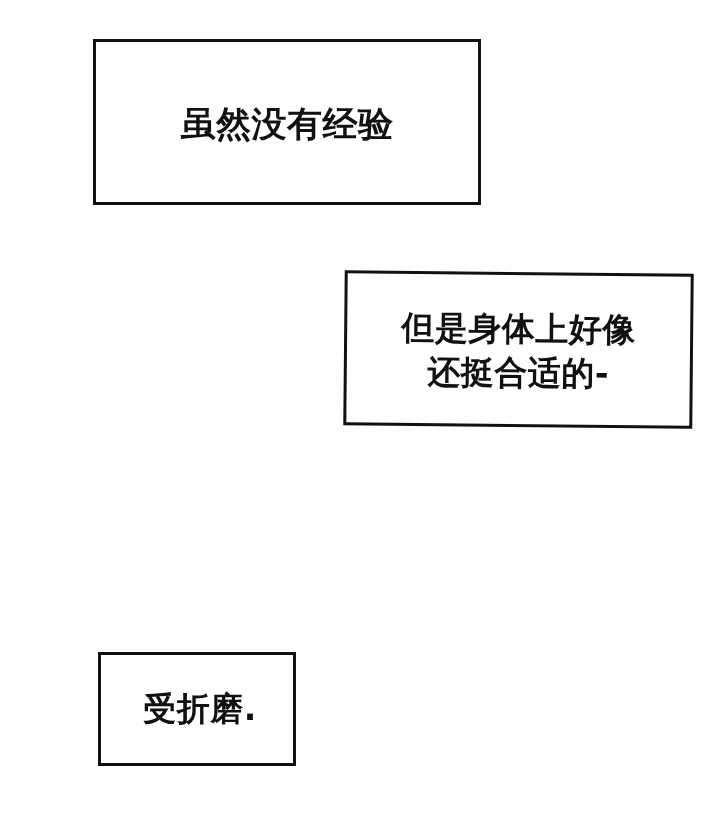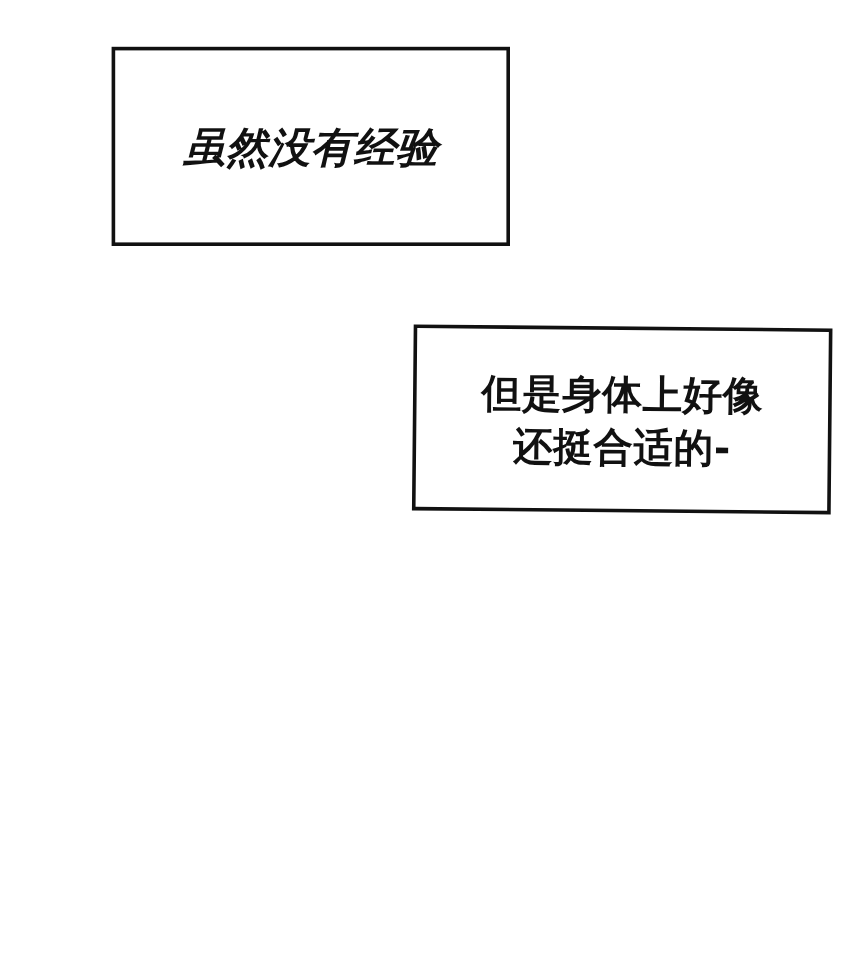--- a/index.html
+++ b/index.html
@@ -35,23 +35,22 @@
     line-height: 1.22;
     letter-spacing: 0.5px;
     white-space: pre-line;
     -webkit-font-smoothing: antialiased;
   }
 
   
   #box-1 {
     left: 93px;
     top: 39px;
-    width: 332px;
+    width: 388px;
     height: 166px;
-    font-style: italic;
   }
   #box-1 .dialogue-text {
     font-size: 35px;
     padding-top: 4px;
   }
 
   
   #box-2 {
     left: 344px;
     top: 272px;
@@ -98,14 +97,17 @@
   <div class="dialogue-box" id="box-1">
     <span class="dialogue-text">虽然没有经验</span>
   </div>
 
   <div class="dialogue-box" id="box-2">
     <span class="dialogue-text">但是身体上好像
 还挺合适的-</span>
   </div>
 
 
+  <div class="dialogue-box" id="box-4">
+    <span class="dialogue-text">受折磨.</span>
+  </div>
 
 </div>
 
 </body></html>

